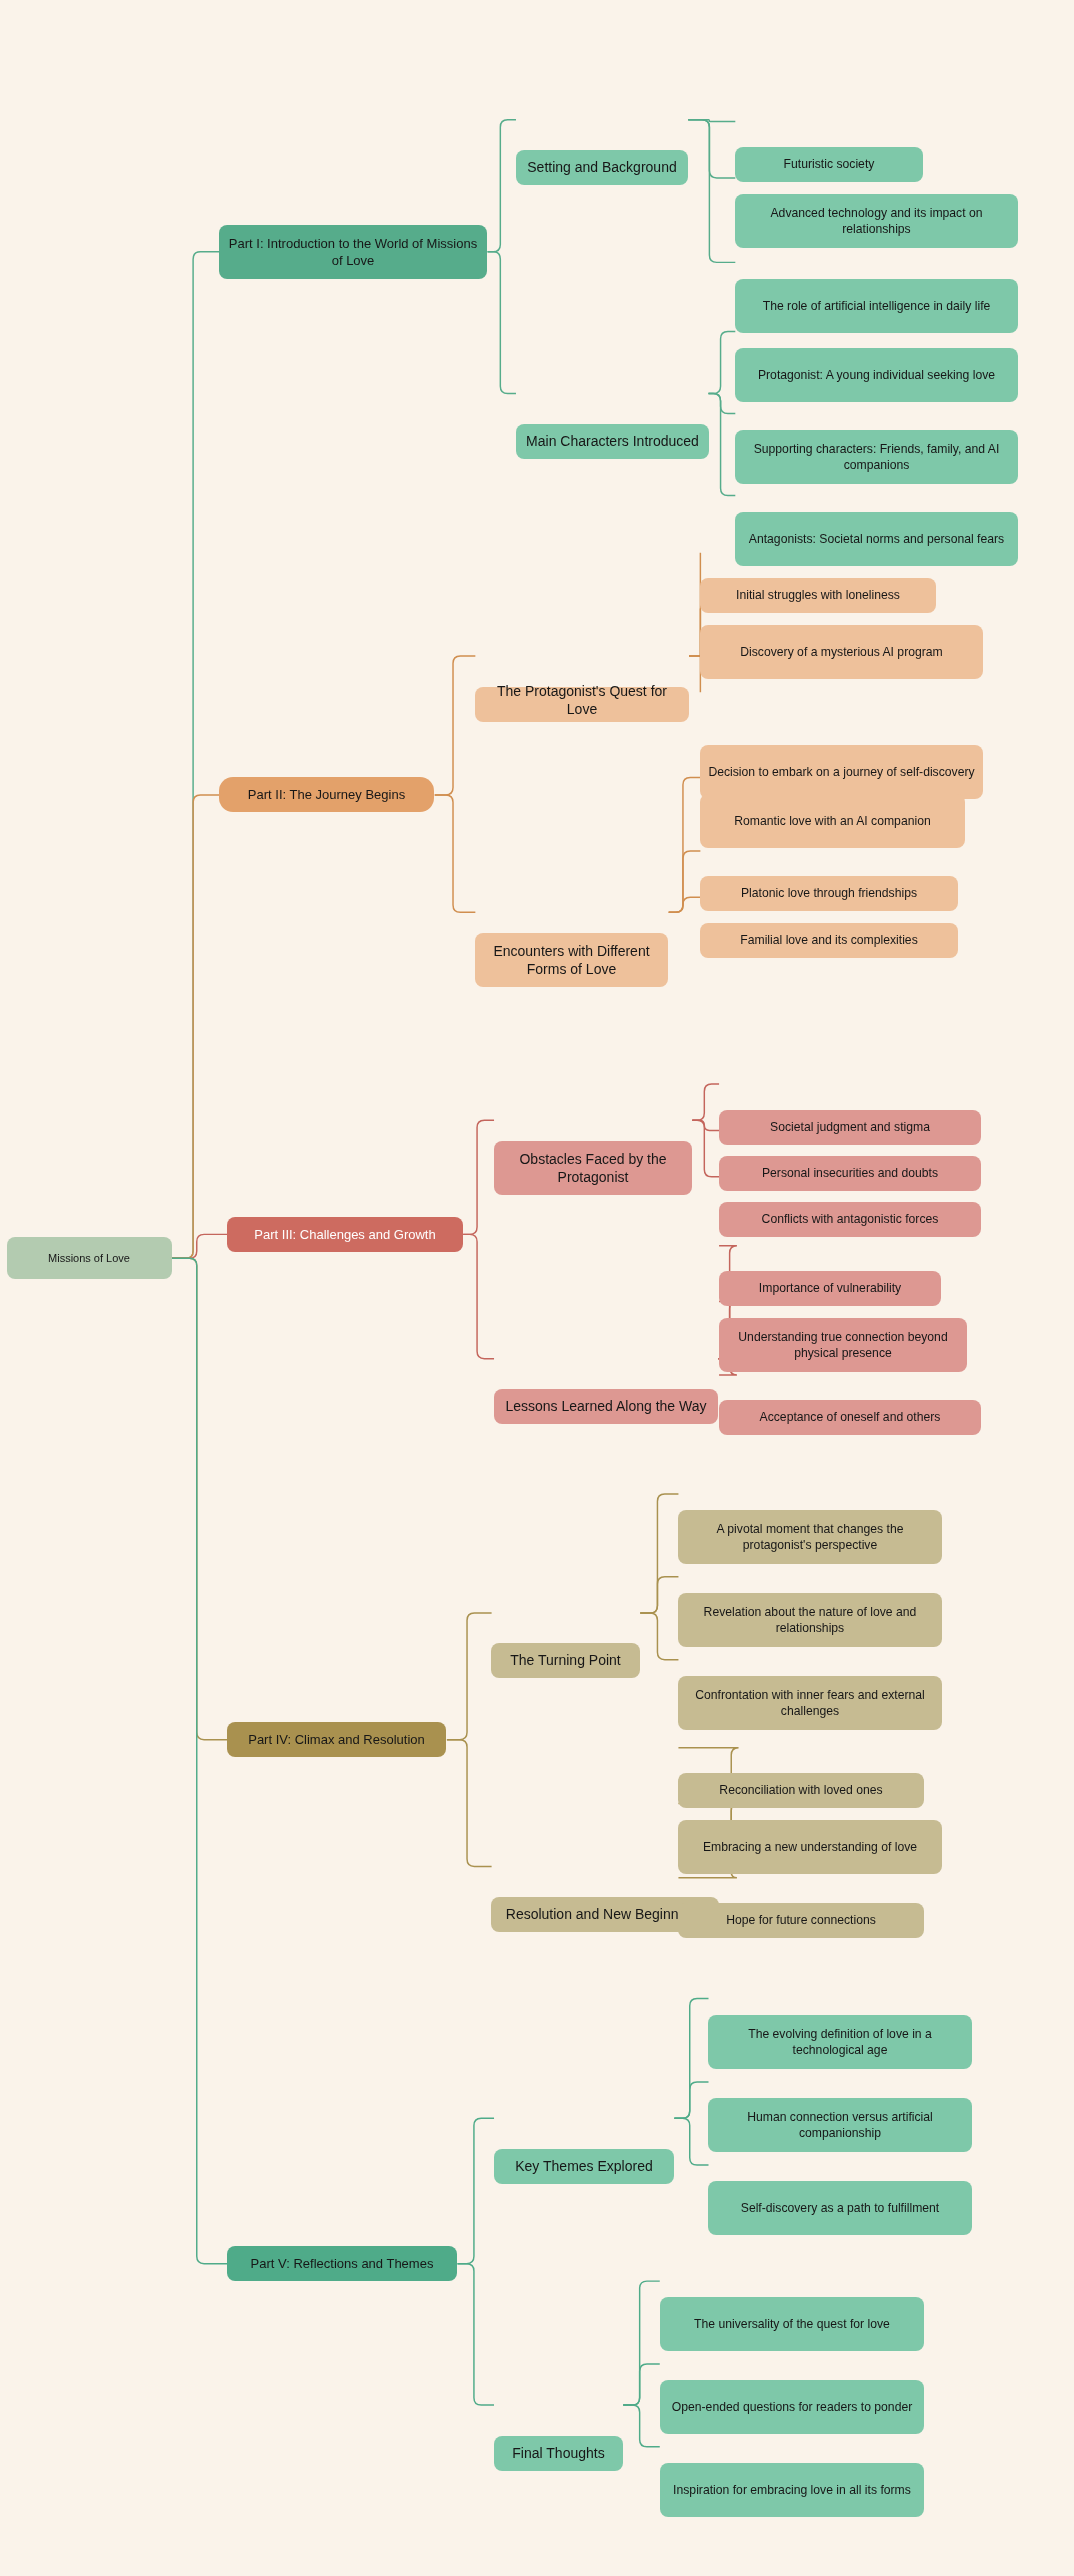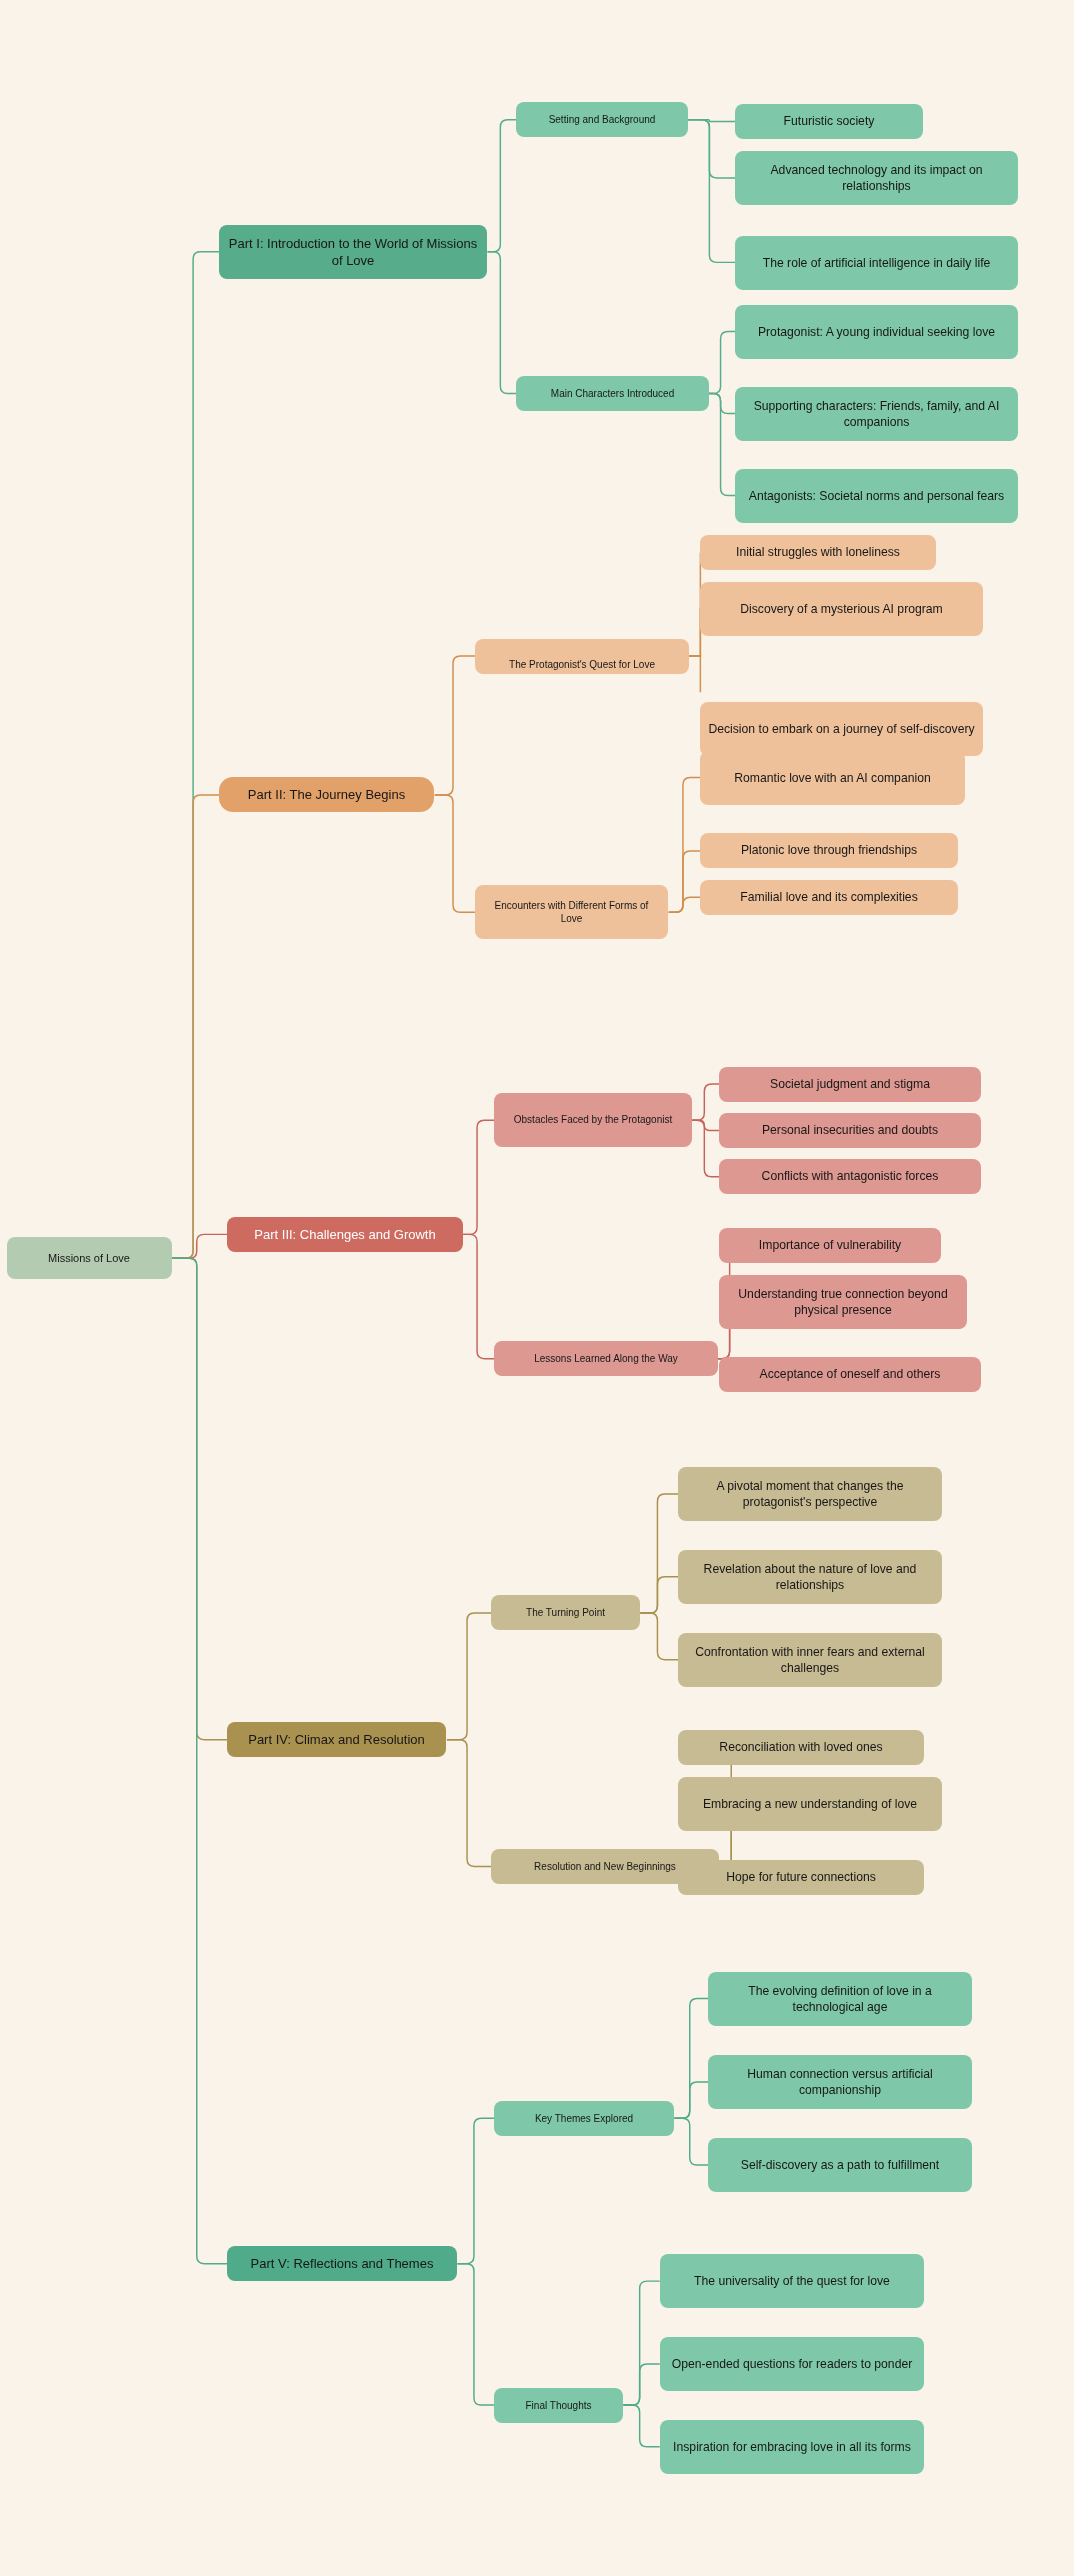--- a/index.html
+++ b/index.html
@@ -16,22 +16,22 @@
     box-sizing:border-box;
     display:flex;align-items:center;justify-content:center;
     text-align:center;
     border-radius:8.1px;
     color:#171717;
     line-height:1.32;
     padding:3.2px 8.1px;
     font-size:12.2px;
   }
   .node.l1{font-size:13px;}
-  .node.l2{font-size:10px;}
-  .node.l3{font-size:12.2px;}
+  .node.l2{font-size:14px;margin-top:48px;}
+  .node.l3{font-size:12.2px;margin-top:43px;}
   .node.root{font-size:11px;}
   .white-text{color:#ffffff;}
 </style>
 </head>
 <body>
 
 <div id="canvas">
   <svg id="links" viewBox="0 0 1323 3171" width="1075" height="2576">
       <path d="M 211 1549 L 228.55 1549 Q 237.55 1549 237.55 1540 L 237.55 319 Q 237.55 310 246.55 310 L 270 310" fill="none" stroke="#56ac8b" stroke-width="1.8"></path>
       <path d="M 600 310 L 606.75 310 Q 615.75 310 615.75 301 L 615.75 156.5 Q 615.75 147.5 624.75 147.5 L 635 147.5" fill="none" stroke="#56ac8b" stroke-width="1.8"></path>

